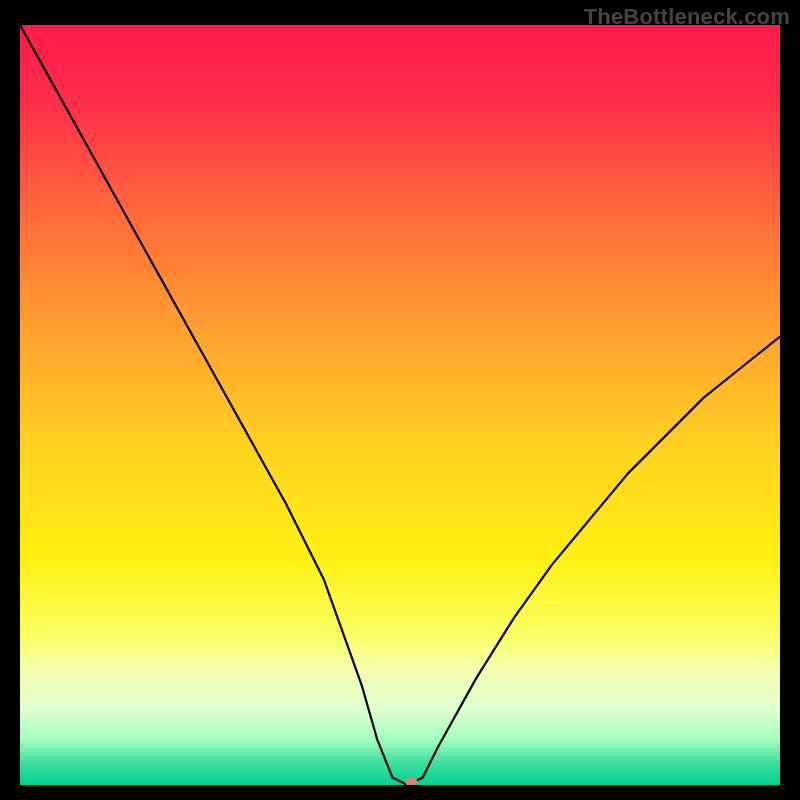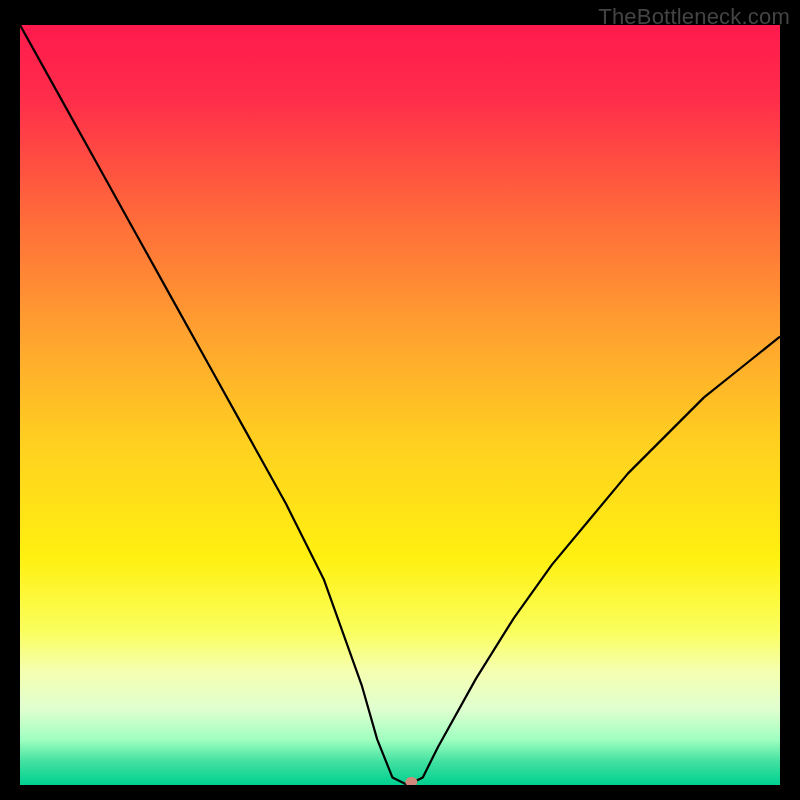--- a/index.html
+++ b/index.html
@@ -16,21 +16,21 @@
     width: 800px;
     height: 800px;
     background: #000;
   }
   .watermark {
     position: absolute;
     top: 4px;
     right: 10px;
     color: #444;
     font-size: 22px;
-    font-weight: 400;
+    font-weight: 700;
     z-index: 10;
     letter-spacing: 0.2px;
   }
   .plot-area {
     position: absolute;
     left: 20px;
     top: 25px;
     width: 760px;
     height: 760px;
   }

